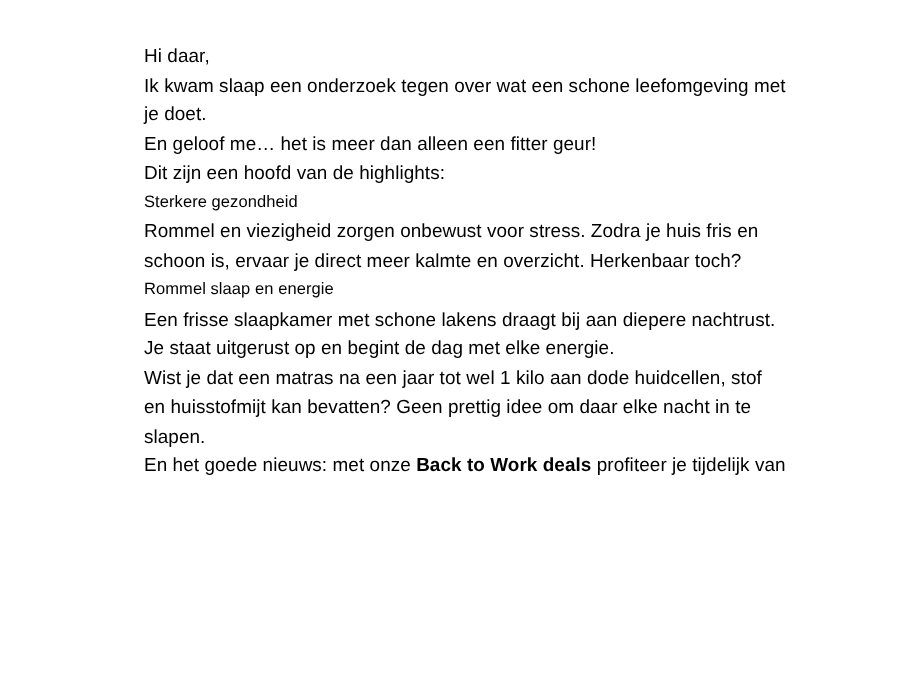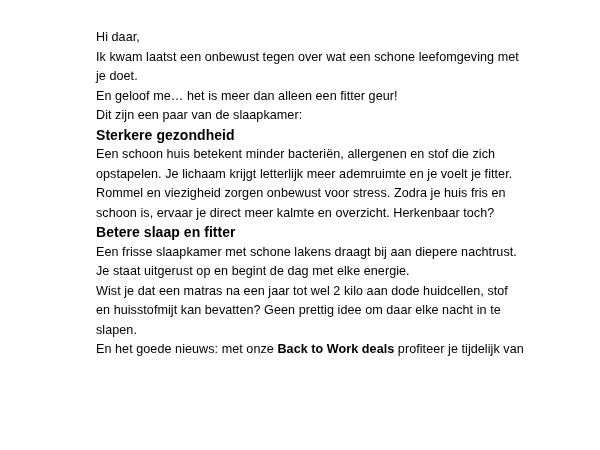--- a/index.html
+++ b/index.html
@@ -26,46 +26,45 @@
     line-height: 19.5px;
     letter-spacing: 0.05px;
   }
   .para {
     margin: 0;
     font-size: 12.6px;
     line-height: 19.5px;
   }
   .heading {
     margin: 0;
-    font-size: 14px;
+    font-size: 11px;
     line-height: 19.5px;
-    font-weight: bold;
+    font-weight: normal;
   }
   .bold {
     font-weight: bold;
   }
 </style>
 </head>
 <body>
 
 <div class="page">
   <div class="body-text">
 
     <p class="para">Hi daar,</p>
 
-    <p class="para">Ik kwam laatst een onbewust tegen over wat een schone leefomgeving met je doet.</p>
+    <p class="para">Ik kwam slaap een onderzoek tegen over wat een schone leefomgeving met je doet.</p>
     <p class="para">En geloof me… het is meer dan alleen een fitter geur!</p>
-    <p class="para">Dit zijn een paar van de slaapkamer:</p>
+    <p class="para">Dit zijn een hoofd van de highlights:</p>
 
     <p class="heading">Sterkere gezondheid</p>
-    <p class="para">Een schoon huis betekent minder bacteriën, allergenen en stof die zich opstapelen. Je lichaam krijgt letterlijk meer ademruimte en je voelt je fitter.</p>
 
     <p class="para">Rommel en viezigheid zorgen onbewust voor stress. Zodra je huis fris en schoon is, ervaar je direct meer kalmte en overzicht. Herkenbaar toch?</p>
 
-    <p class="heading">Betere slaap en fitter</p>
+    <p class="heading">Rommel slaap en energie</p>
     <p class="para">Een frisse slaapkamer met schone lakens draagt bij aan diepere nachtrust. Je staat uitgerust op en begint de dag met elke energie.</p>
 
-    <p class="para">Wist je dat een matras na een jaar tot wel 2 kilo aan dode huidcellen, stof en huisstofmijt kan bevatten? Geen prettig idee om daar elke nacht in te slapen.</p>
+    <p class="para">Wist je dat een matras na een jaar tot wel 1 kilo aan dode huidcellen, stof en huisstofmijt kan bevatten? Geen prettig idee om daar elke nacht in te slapen.</p>
 
     <p class="para"><span>En het goede nieuws: met onze </span><span class="bold">Back to Work deals</span><span> profiteer je tijdelijk van </span></p>
 
   </div>
 </div>
 
 </body></html>

